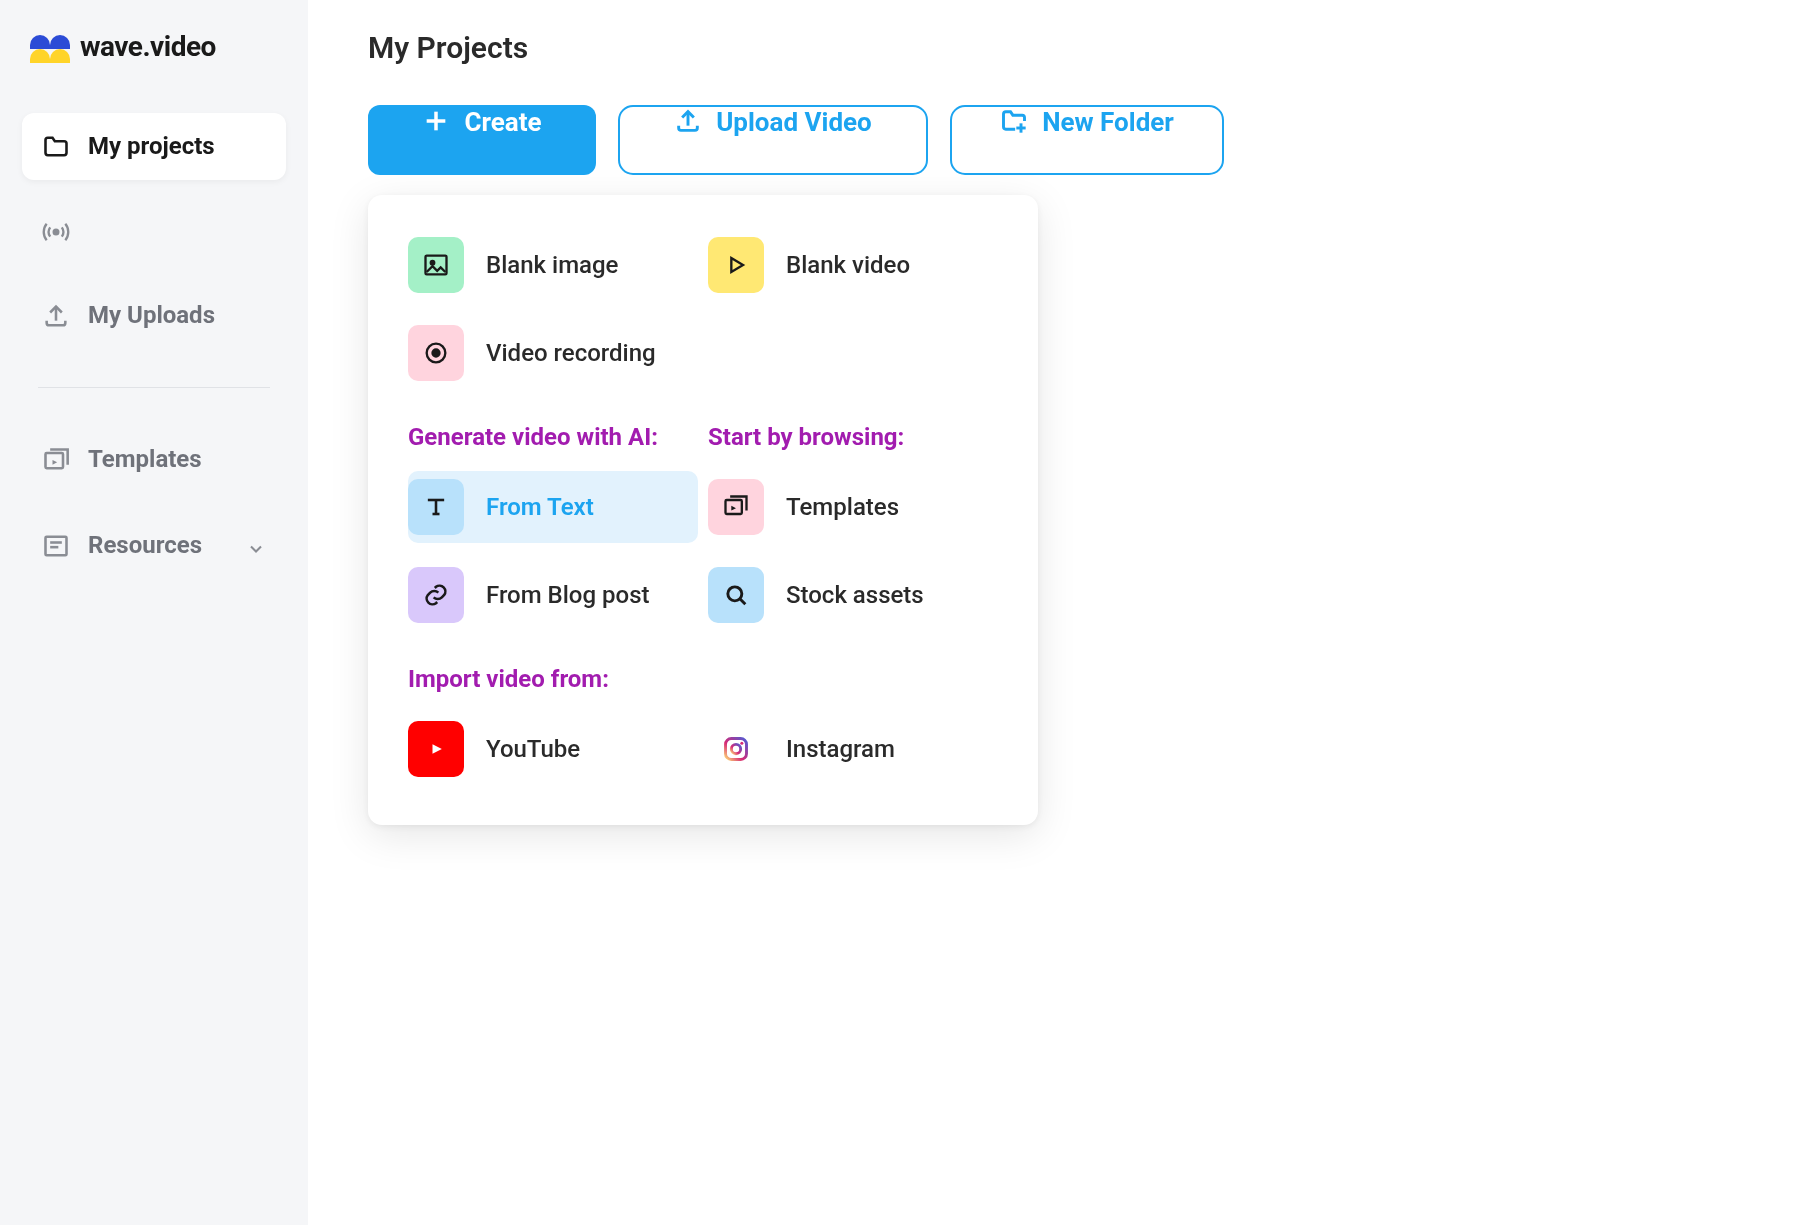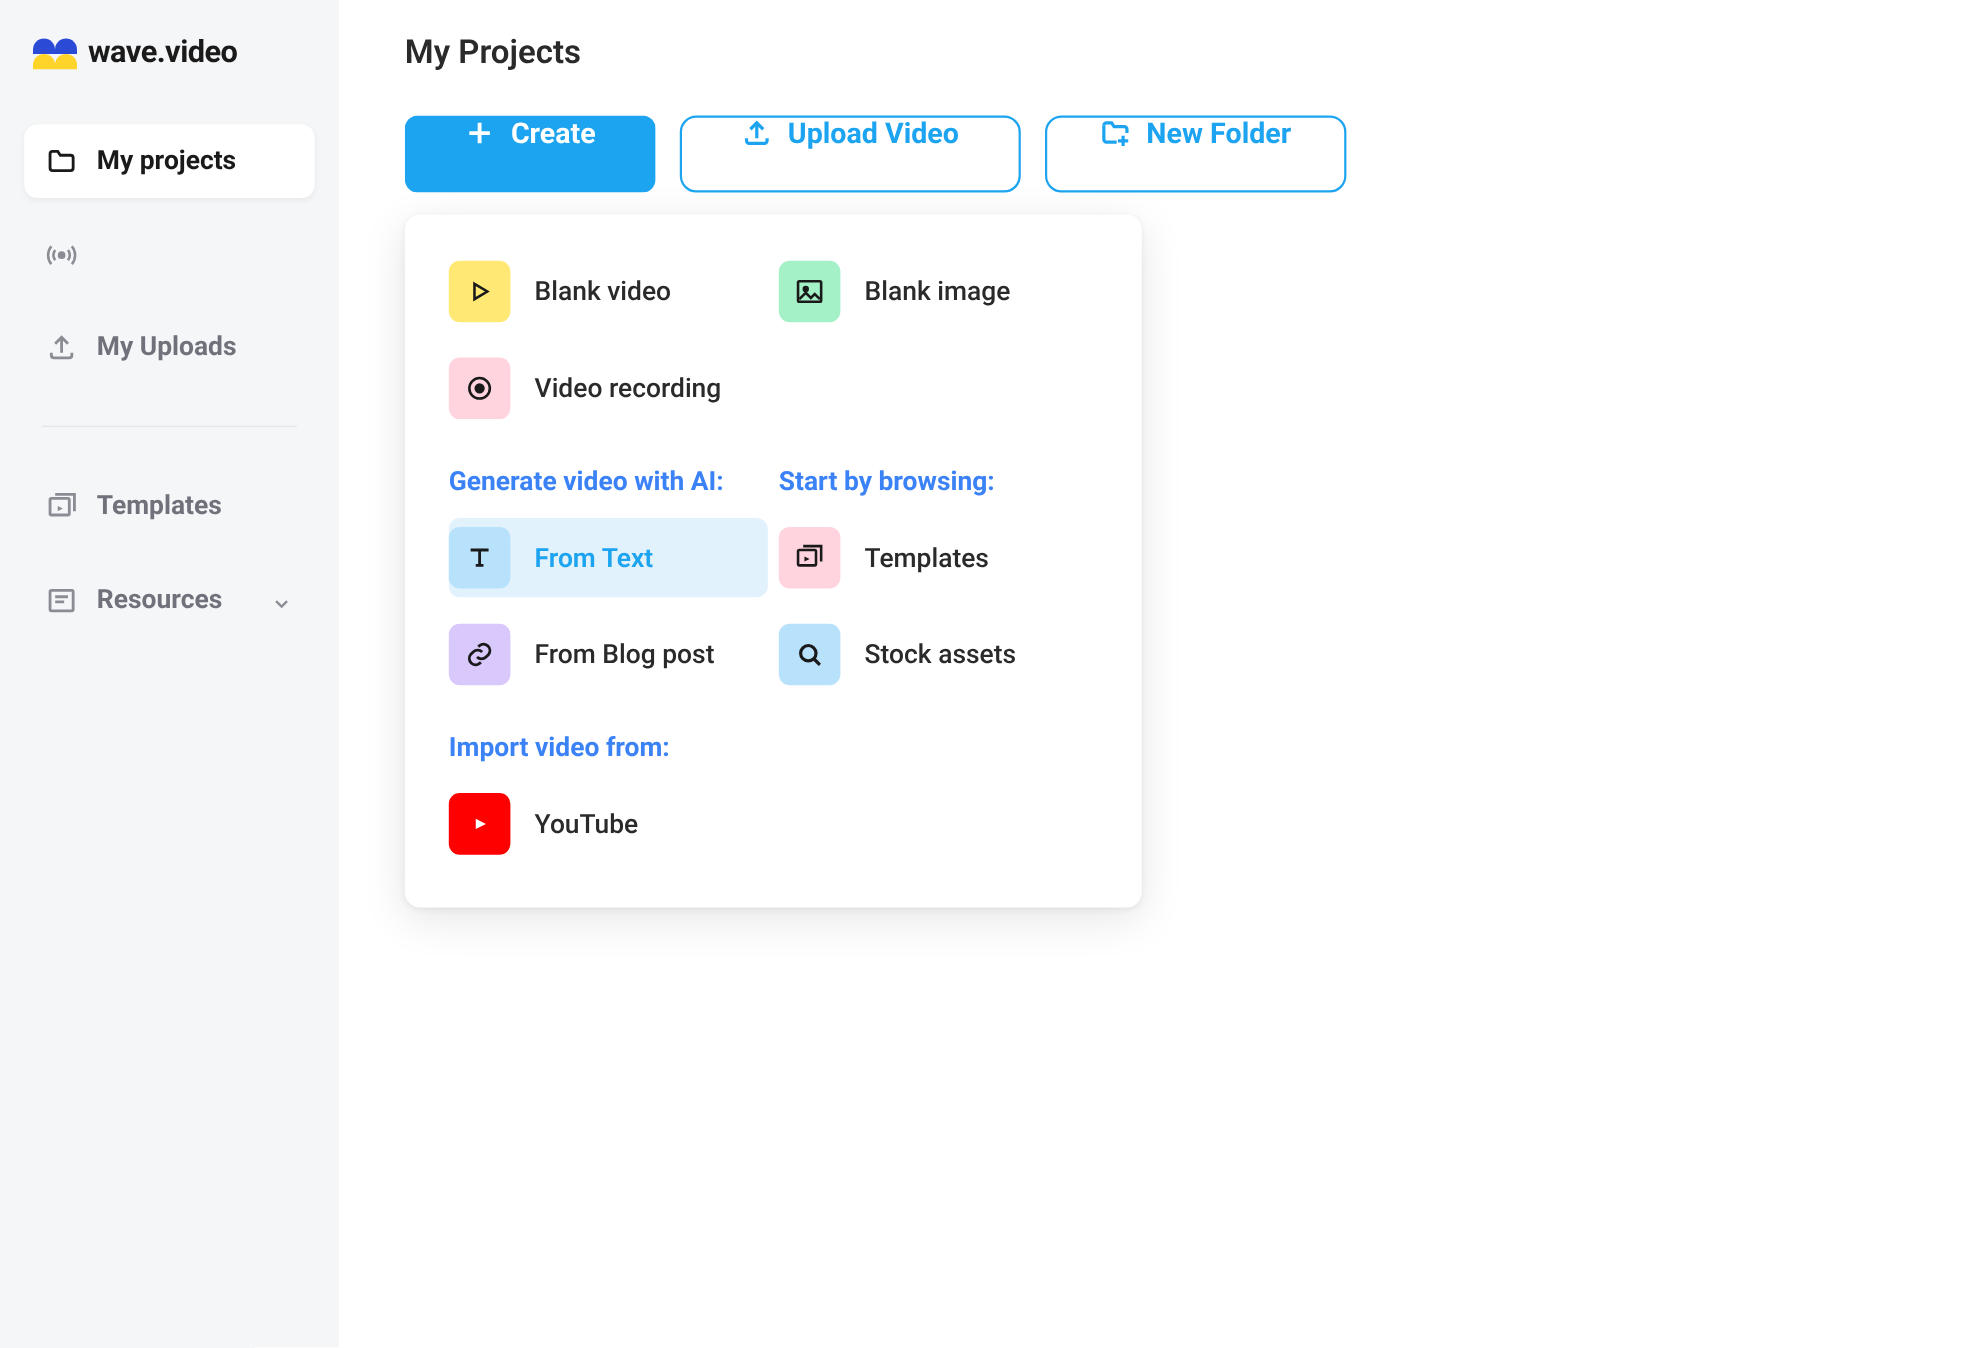--- a/index.html
+++ b/index.html
@@ -88,21 +88,21 @@
   
   .panel {
     width: 670px;
     background: #fff;
     border-radius: 14px;
     box-shadow: 0 10px 40px rgba(0,0,0,0.10), 0 2px 6px rgba(0,0,0,0.06);
     padding: 34px 40px 40px 40px;
     margin-top: 16px;
   }
   .opt-grid { display:grid; grid-template-columns: 1fr 1fr; column-gap: 10px; row-gap: 16px; }
-  .section-h { grid-column: span 1; font-size: 24px; font-weight: 700; color: #3b82f6; margin-top: 18px; margin-bottom: 4px;}
+  .section-h { grid-column: span 1; font-size: 24px; font-weight: 700; color: #a21caf; margin-top: 18px; margin-bottom: 4px;}
   .section-h.full { grid-column: 1 / -1; }
   .opt {
     display:flex; align-items:center; gap: 22px;
     padding: 8px 10px 8px 0; border-radius: 10px; cursor:pointer;
     font-size: 24px; font-weight: 500; color: #2a2a2a;
   }
   .opt.selected { background: #e2f2fd; color: #1ca4f0; font-weight: 600; padding-left:0;}
   .opt.selected .tile { background:#b8e1fb; }
   .tile {
     width: 56px; height: 56px; border-radius: 10px;
@@ -235,36 +235,36 @@
             </svg>
         </span>
         <span>New Folder</span>
       </div>
     </div>
 
     <div class="panel">
       <div class="opt-grid">
 
         <div class="opt">
-          <span class="tile yellow">
-            <svg viewBox="0 0 24 24" fill="none" stroke="#1a1a1a" stroke-width="2">
-                <path d="M8 6l10 6-10 6V6z"></path>
-              </svg>
-          </span>
-          <span>Blank video</span>
-        </div>
-        <div class="opt">
           <span class="tile green">
             <svg viewBox="0 0 24 24" fill="none" stroke="#1a1a1a" stroke-width="2">
                 <rect x="3" y="4" width="18" height="16" rx="1"></rect>
                 <circle cx="9" cy="10" r="1.5" fill="#1a1a1a"></circle>
                 <path d="M4 18l5-5 4 4 3-3 4 4"></path>
               </svg>
           </span>
           <span>Blank image</span>
+        </div>
+        <div class="opt">
+          <span class="tile yellow">
+            <svg viewBox="0 0 24 24" fill="none" stroke="#1a1a1a" stroke-width="2">
+                <path d="M8 6l10 6-10 6V6z"></path>
+              </svg>
+          </span>
+          <span>Blank video</span>
         </div>
         <div class="opt" style="grid-column:1/2">
           <span class="tile pinkL">
             <svg viewBox="0 0 24 24" fill="none" stroke="#1a1a1a" stroke-width="2">
                 <circle cx="12" cy="12" r="8"></circle>
                 <circle cx="12" cy="12" r="3" fill="#1a1a1a"></circle>
               </svg>
           </span>
           <span>Video recording</span>
         </div>
@@ -316,16 +316,33 @@
         <div class="section-h full">Import video from:</div>
 
         <div class="opt">
           <span class="tile red">
             <svg viewBox="0 0 24 24">
                 <path d="M9 8l8 4-8 4V8z" fill="#fff"></path>
               </svg>
           </span>
           <span>YouTube</span>
         </div>
+        <div class="opt">
+          <span class="tile white">
+            <svg viewBox="0 0 24 24">
+              <defs>
+                  <linearGradient id="ig" x1="0" y1="1" x2="1" y2="0">
+                    <stop offset="0" stop-color="#feda75"></stop>
+                    <stop offset="0.4" stop-color="#d62976"></stop>
+                    <stop offset="1" stop-color="#4f5bd5"></stop>
+                  </linearGradient>
+                </defs>
+              <rect x="3" y="3" width="18" height="18" rx="5" fill="none" stroke="url(#ig)" stroke-width="2.5"></rect>
+              <circle cx="12" cy="12" r="4" fill="none" stroke="url(#ig)" stroke-width="2.5"></circle>
+              <circle cx="17" cy="7" r="1.3" fill="#d62976"></circle>
+            </svg>
+          </span>
+          <span>Instagram</span>
+        </div>
       </div>
     </div>
   </main>
 </div>
 
 </body></html>

